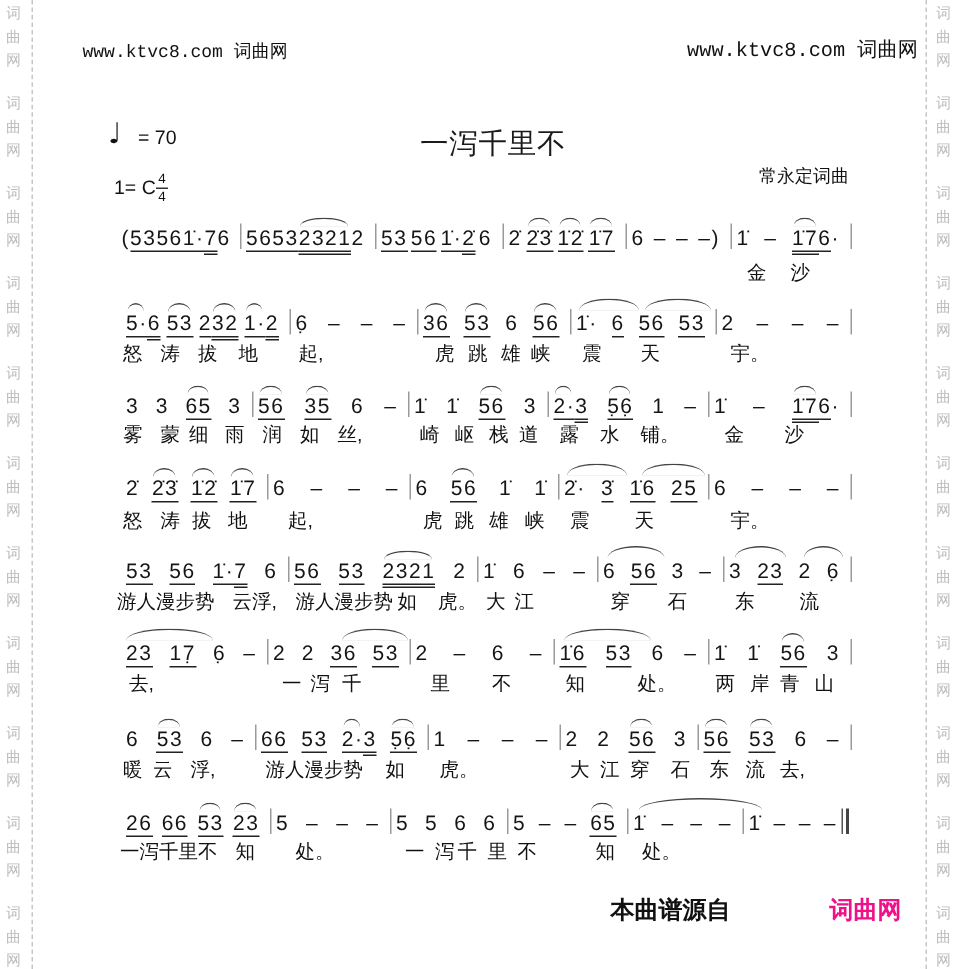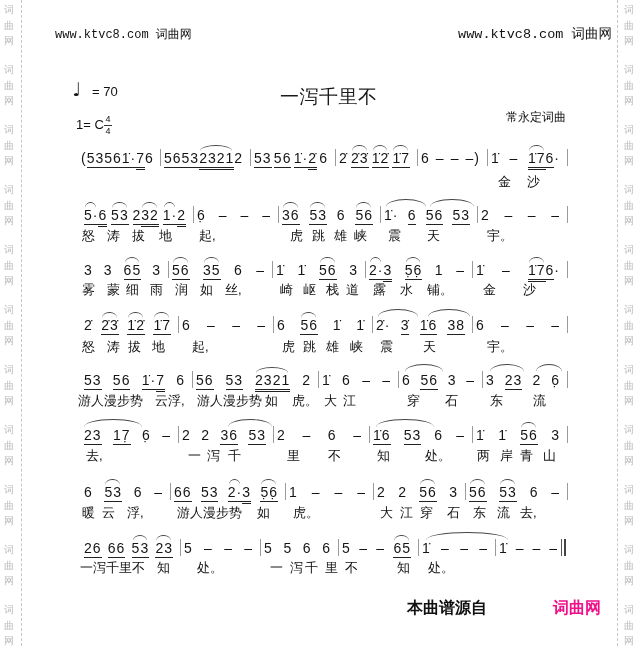--- a/index.html
+++ b/index.html
@@ -474,21 +474,21 @@
       <span class="beat">
         <span class="grp u0">2̇·</span>
       </span>
       <span class="beat">
         <span class="grp u1">3̇</span>
       </span>
       <span class="beat">
         <span class="grp u1">1̇6</span>
       </span>
       <span class="beat">
-        <span class="grp u1">38</span>
+        <span class="grp u1">25</span>
       </span>
     </div>
     <div class="bar" style="left: 472px; top: 316px;"></div>
     <div class="measure" style="left: 474px; top: 318px; width: 91px;">
       <span class="beat">
         <span class="grp u0">6</span>
       </span>
       <span class="beat">
         <span class="grp u0">–</span>
       </span>

